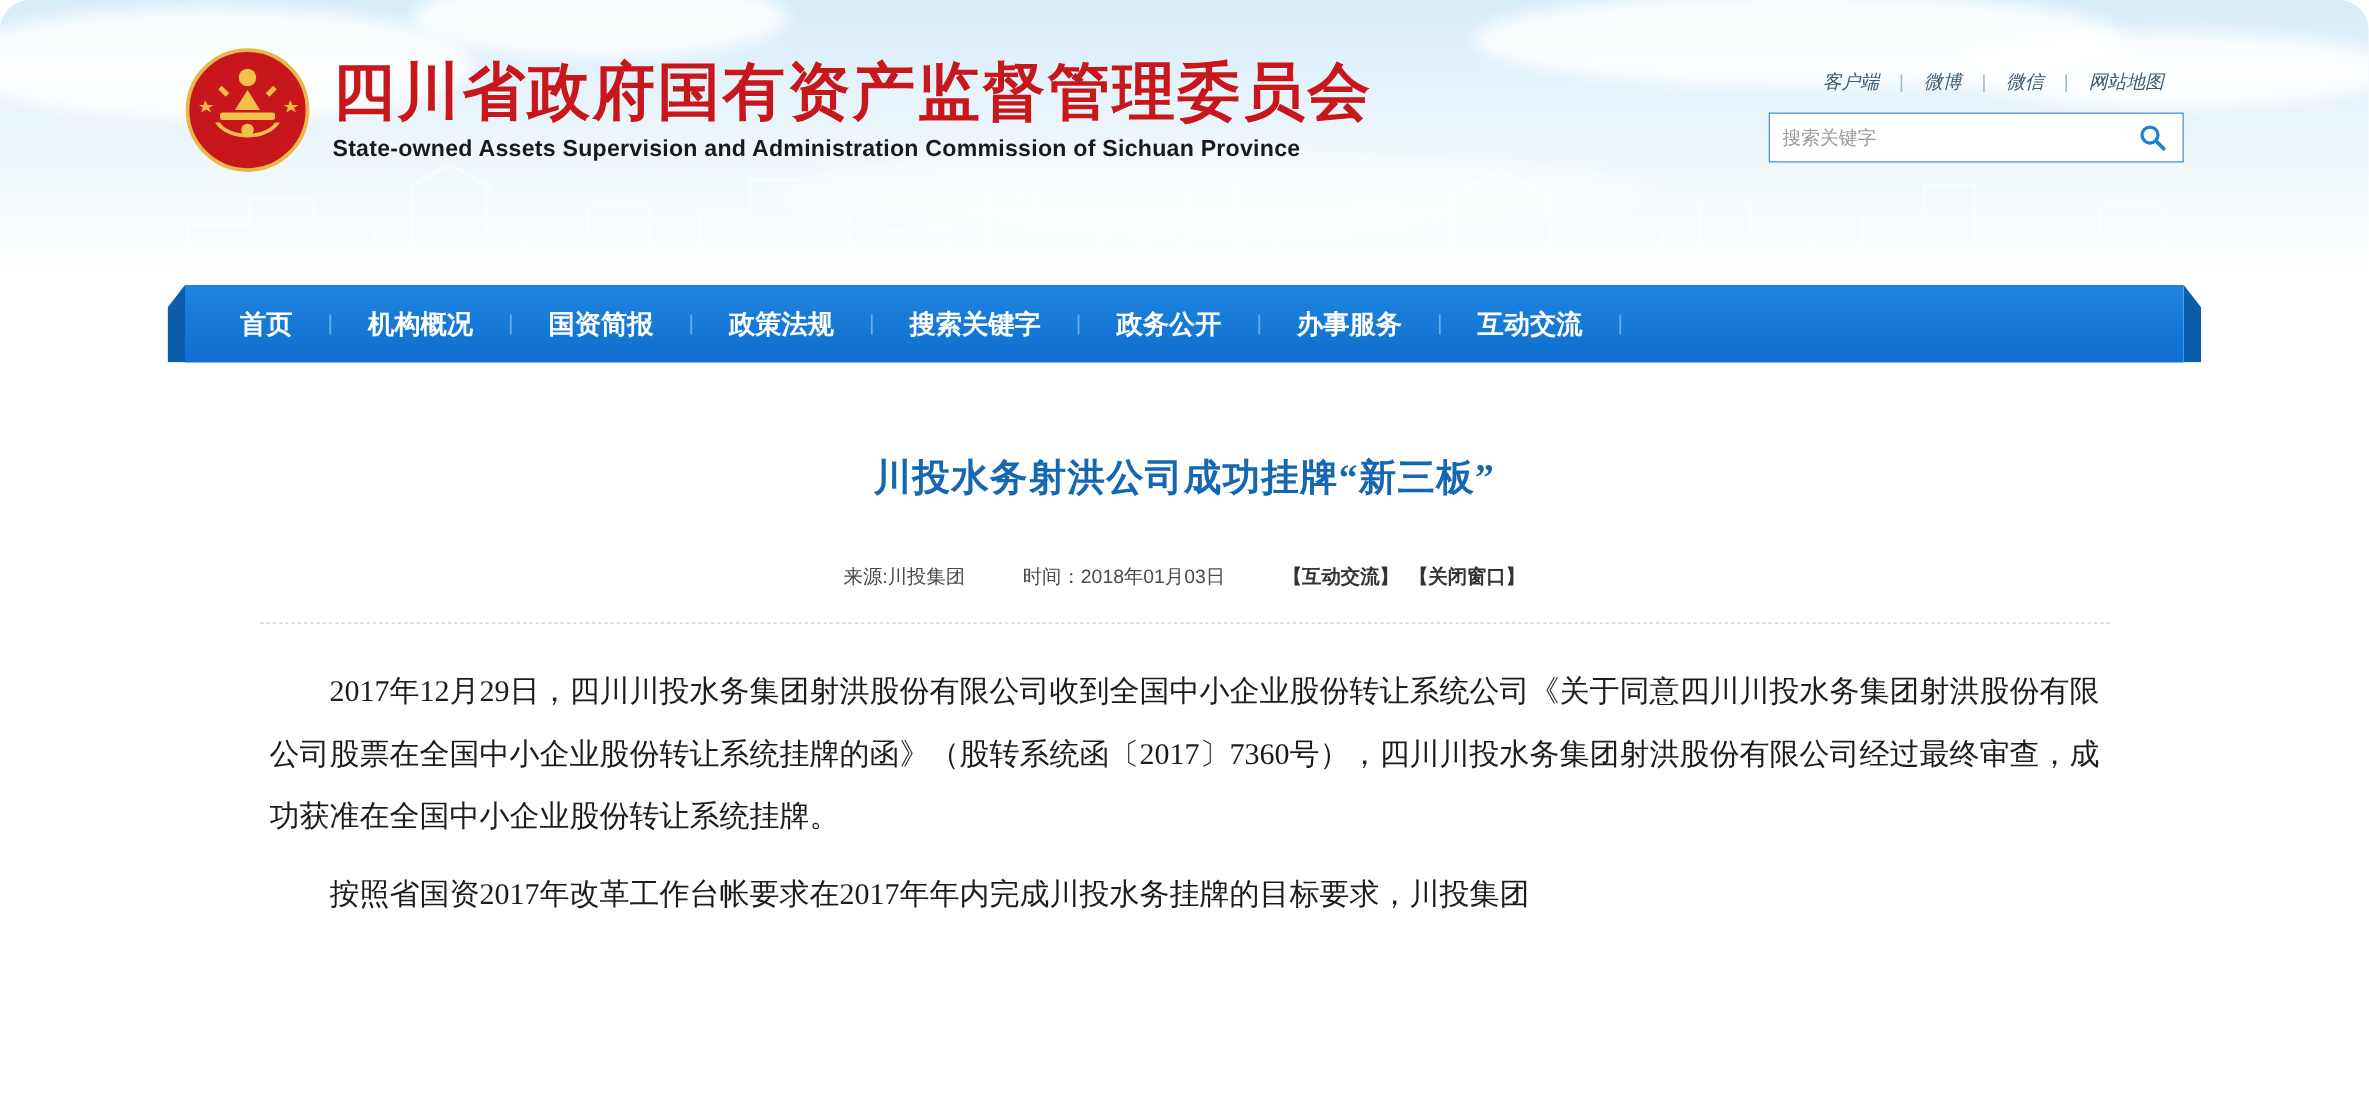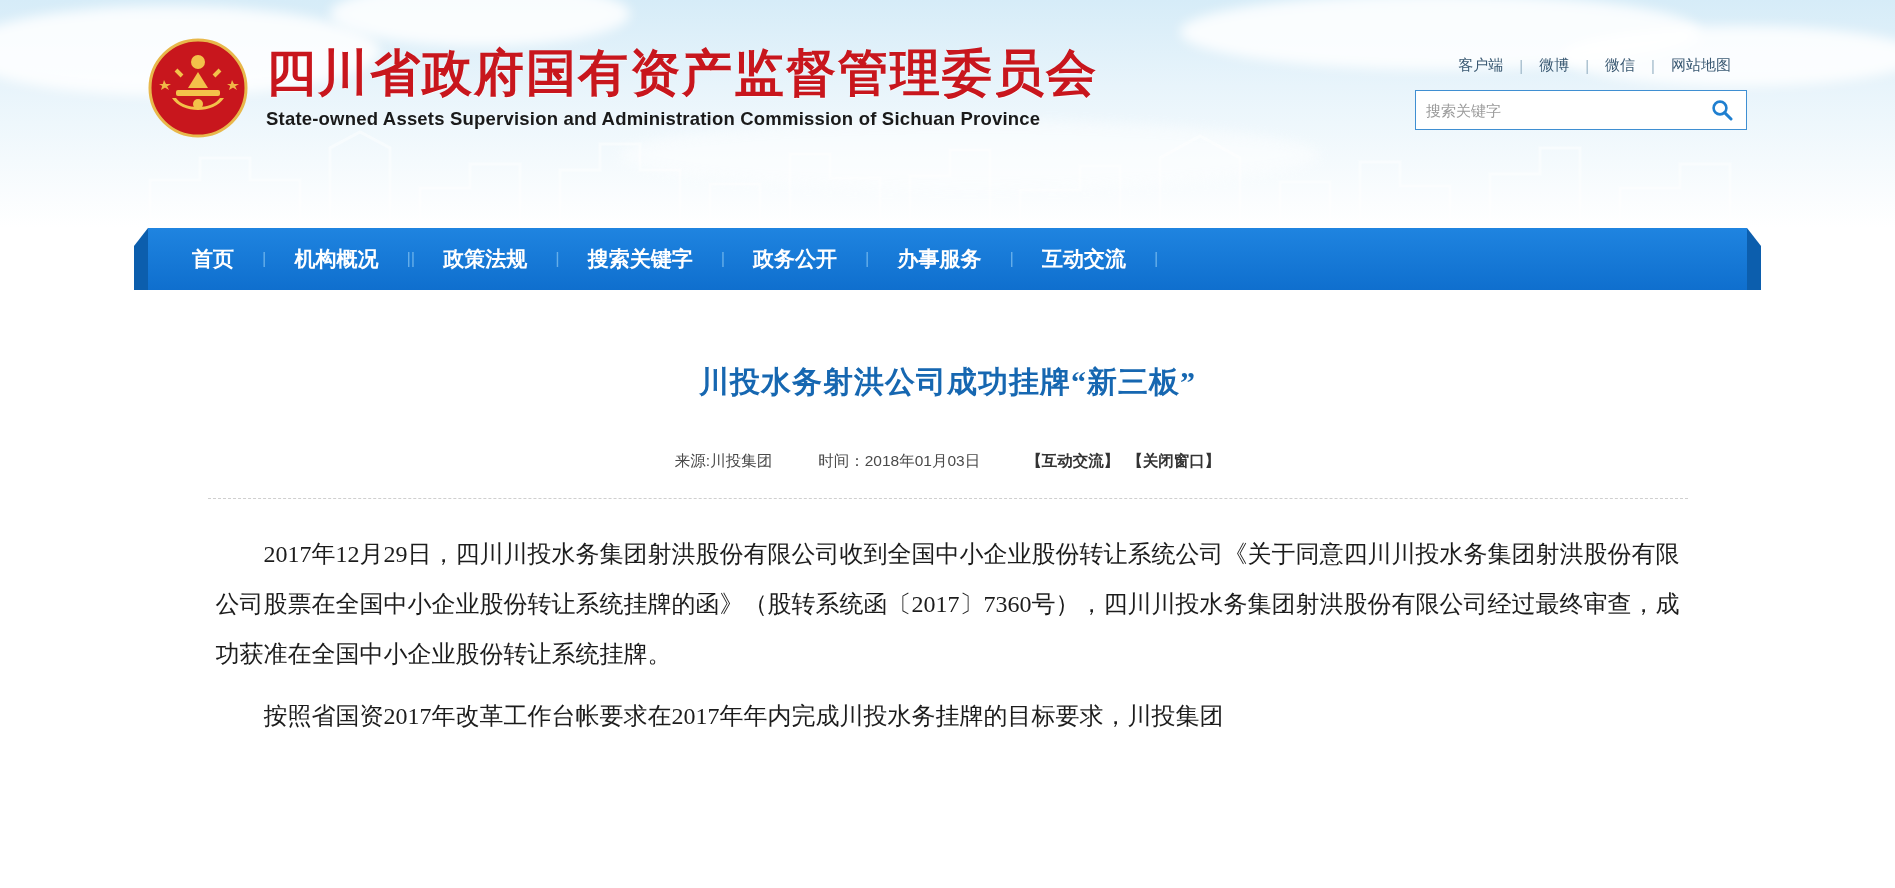--- a/index.html
+++ b/index.html
@@ -12,20 +12,21 @@
     background: #ffffff;
   }
 
   
   .header {
     position: relative;
     height: 228px;
     background:
       linear-gradient(to bottom, #d6ecf8 0%, #e8f4fb 38%, #f4fafd 70%, #ffffff 100%);
     overflow: hidden;
+    border-radius: 24px;
   }
   
   .cloud {
     position: absolute;
     background: rgba(255,255,255,0.85);
     border-radius: 50%;
     filter: blur(6px);
   }
   .cloud.c1 { width: 420px; height: 90px; left: -40px; top: 6px; }
   .cloud.c2 { width: 300px; height: 64px; left: 330px; top: -18px; }
@@ -78,20 +79,21 @@
     top: 56px;
     display: flex;
     align-items: center;
     font-size: 15px;
     color: #3b5a73;
   }
   .quicklinks a {
     color: #3b5a73;
     text-decoration: none;
     padding: 0 16px;
+    font-style: italic;
   }
   .quicklinks .sep { color: #9fb8c9; }
 
   
   .searchbox {
     position: absolute;
     right: 148px;
     top: 90px;
     width: 332px;
     height: 40px;
@@ -274,20 +276,21 @@
     </button>
   </div>
 </div>
 
 <div class="navwrap">
   <div class="navbar">
     <a class="nav-item" href="#">首页</a>
     <span class="nav-sep">|</span>
     <a class="nav-item" href="#">机构概况</a>
     <span class="nav-sep">|</span>
+    <a class="nav-item" href="#">国资简报</a>
     <span class="nav-sep">|</span>
     <a class="nav-item" href="#">政策法规</a>
     <span class="nav-sep">|</span>
     <a class="nav-item" href="#">搜索关键字</a>
     <span class="nav-sep">|</span>
     <a class="nav-item" href="#">政务公开</a>
     <span class="nav-sep">|</span>
     <a class="nav-item" href="#">办事服务</a>
     <span class="nav-sep">|</span>
     <a class="nav-item" href="#">互动交流</a>

